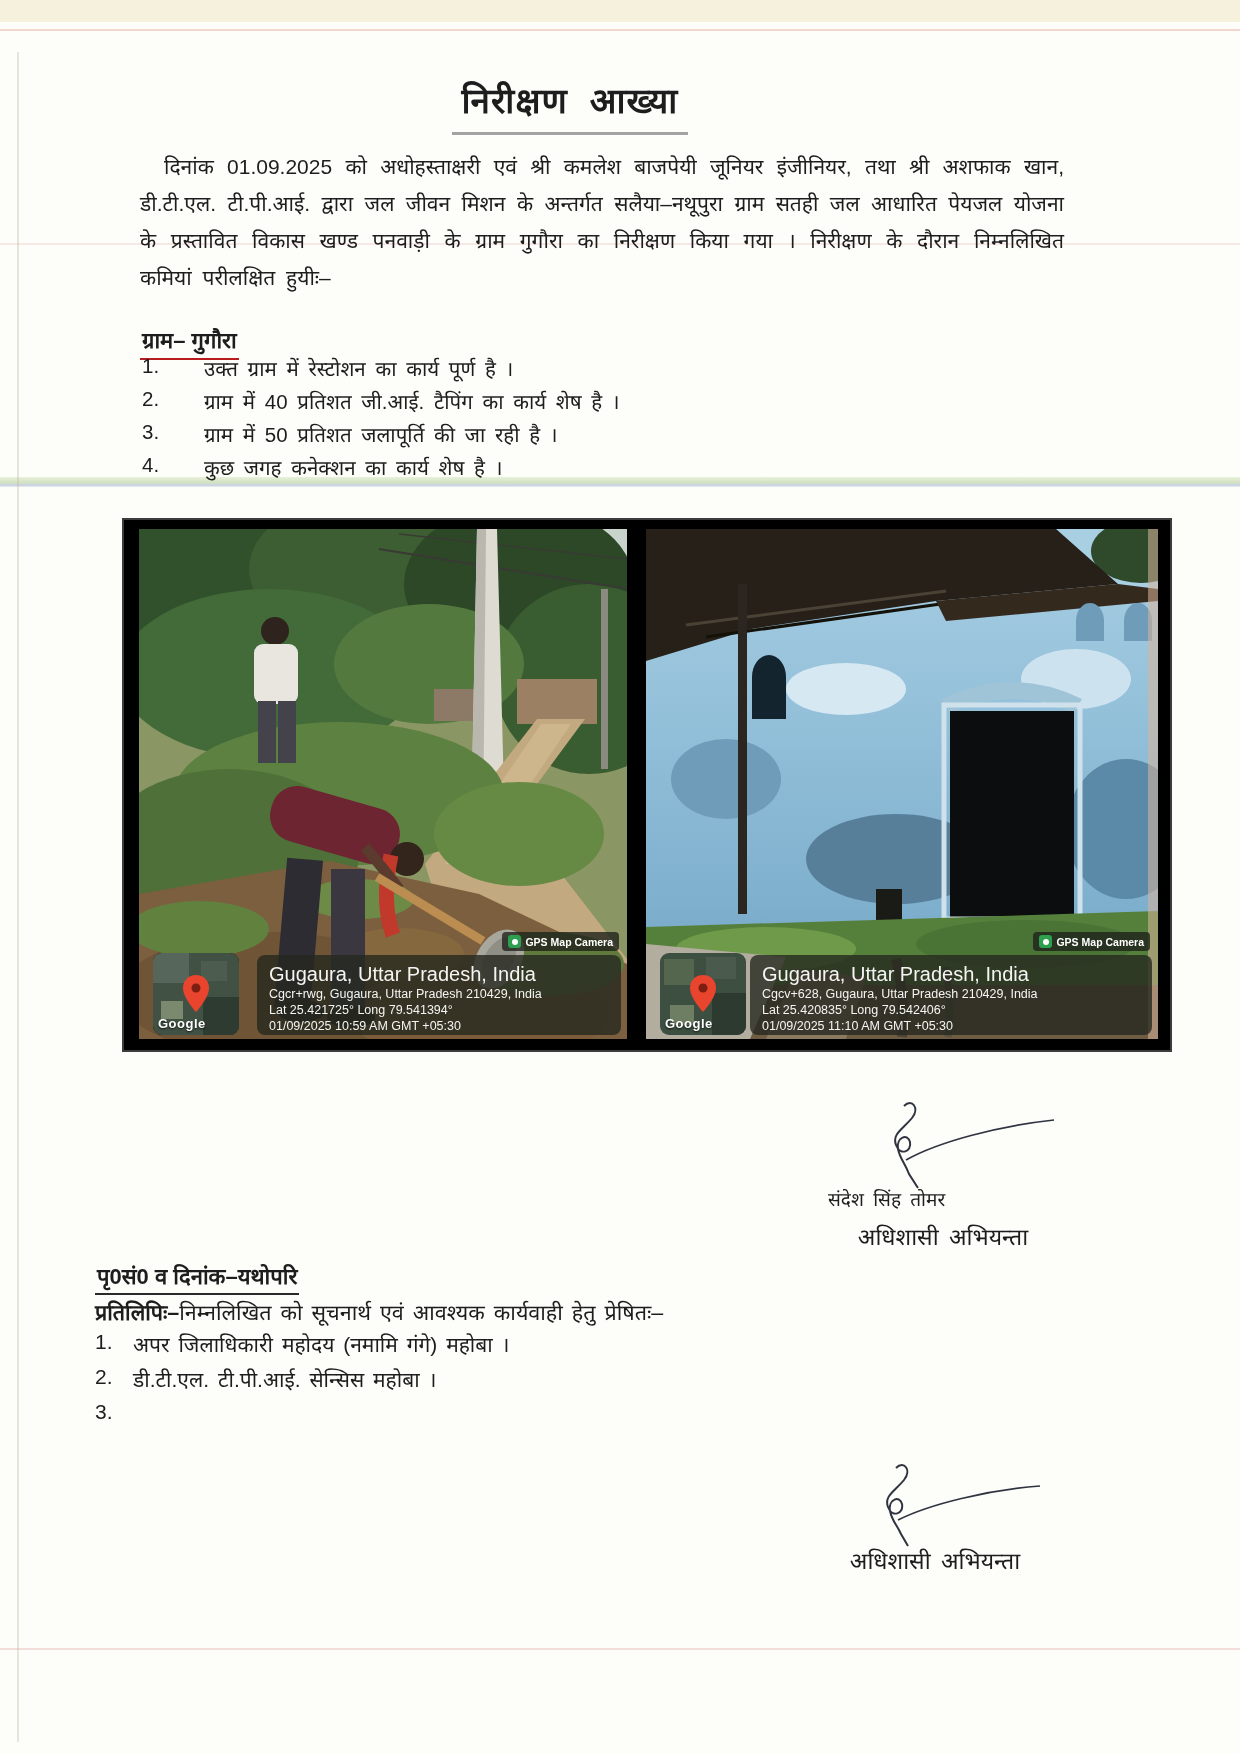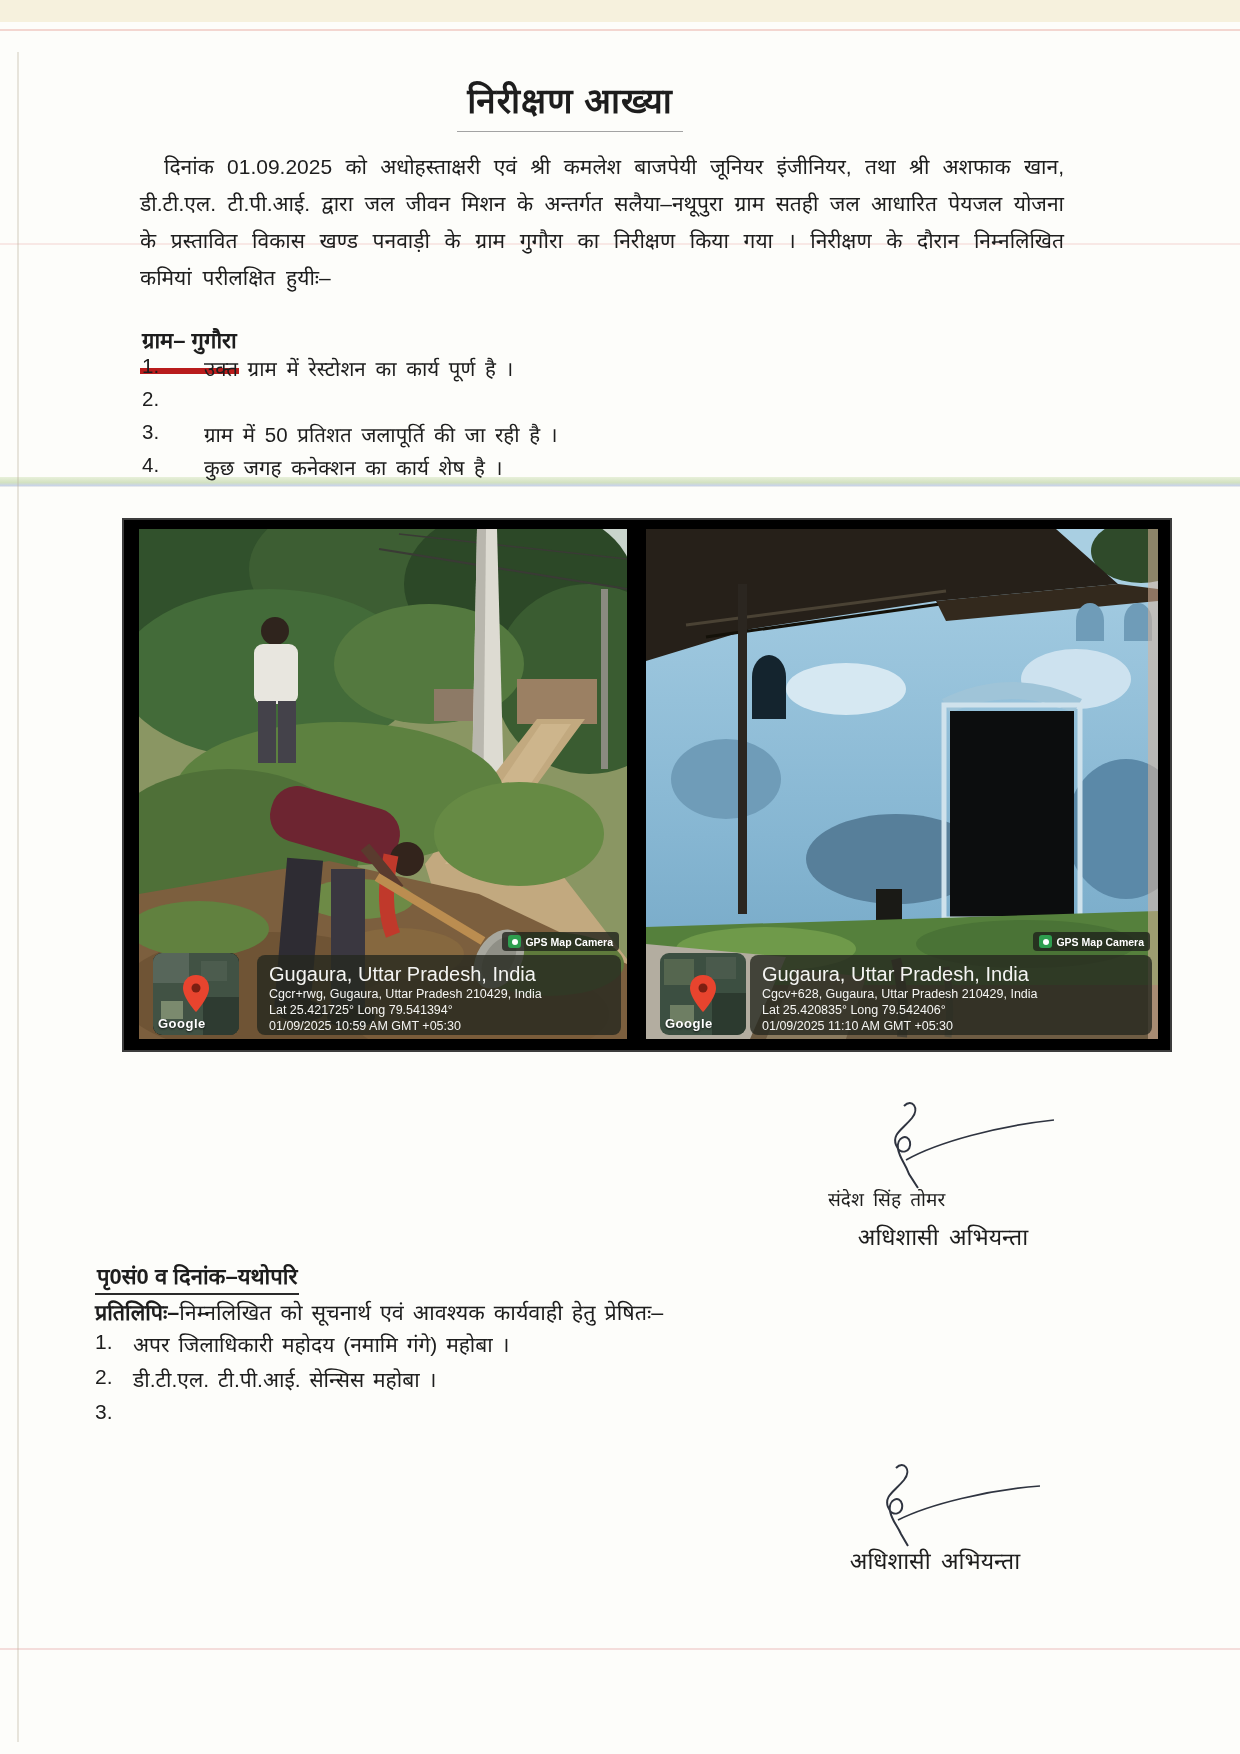--- a/index.html
+++ b/index.html
@@ -10,25 +10,25 @@
   .top-band{left:0;top:0;width:1240px;height:22px;background:#f6f1dd;}
   .hairline{left:0;width:1240px;height:2px;}
   .h1line{top:29px;background:rgba(225,150,140,.38);}
   .h2line{top:243px;background:rgba(230,160,155,.22);}
   .h3line{top:1648px;background:rgba(225,150,150,.30);}
   .green-band{left:0;top:477px;width:1240px;height:10px;
       background:linear-gradient(180deg,#e8f0da 0%,#d3e2c2 55%,#c9d4e6 85%,#f2f2ee 100%);}
   .vline{left:17px;top:52px;width:2px;height:1690px;background:rgba(190,180,160,.35);}
   
   .title{left:90px;top:76px;width:960px;text-align:center;font-size:35px;font-weight:bold;letter-spacing:1px;}
-  .title span{display:inline-block;border-bottom:1px solid #a3a3a3;padding:0 10px 8px;}
+  .title span{display:inline-block;border-bottom:3px solid #a3a3a3;padding:0 10px 8px;font-family:Liberation Mono, monospace;}
   .intro{left:140px;top:148px;width:924px;font-size:21px;line-height:37px;text-align:justify;
          text-indent:24px;word-spacing:5px;}
   .village{left:140px;top:324px;font-size:22px;font-weight:bold;}
-  .village span{display:inline-block;border-bottom:6px solid #b91c1c;padding:0 2px 14px;}
+  .village span{display:inline-block;border-bottom:2px solid #b91c1c;padding:0 2px 4px;}
   .findings{left:142px;top:354px;width:800px;font-size:20.5px;word-spacing:4px;}
   .findings .row{display:flex;height:33px;align-items:flex-start;}
   .findings .num{width:62px;flex:0 0 62px;}
   .dist{left:95px;top:1330px;width:900px;font-size:21px;word-spacing:3px;}
   .dist .row{display:flex;height:35px;align-items:flex-start;}
   .dist .num{width:38px;flex:0 0 38px;}
   .refline{left:95px;top:1260px;font-size:22px;font-weight:bold;}
   .refline span{display:inline-block;border-bottom:2px solid #2a2a2a;padding:0 2px 3px;}
   .copyline{left:95px;top:1297px;font-size:21.5px;word-spacing:3px;}
   .copyline b{font-weight:bold;}
@@ -83,20 +83,21 @@
     <span>ग्राम– गुगौरा</span>
   </div>
 
   <div class="abs findings">
     <div class="row">
       <span class="num">1.</span>
       <span>उक्त ग्राम में रेस्टोशन का कार्य पूर्ण है ।</span>
     </div>
     <div class="row">
       <span class="num">2.</span>
+      <span>ग्राम में 40 प्रतिशत जी.आई. टैपिंग का कार्य शेष है ।</span>
     </div>
     <div class="row">
       <span class="num">3.</span>
       <span>ग्राम में 50 प्रतिशत जलापूर्ति की जा रही है ।</span>
     </div>
     <div class="row">
       <span class="num">4.</span>
       <span>कुछ जगह कनेक्शन का कार्य शेष है ।</span>
     </div>
   </div>

